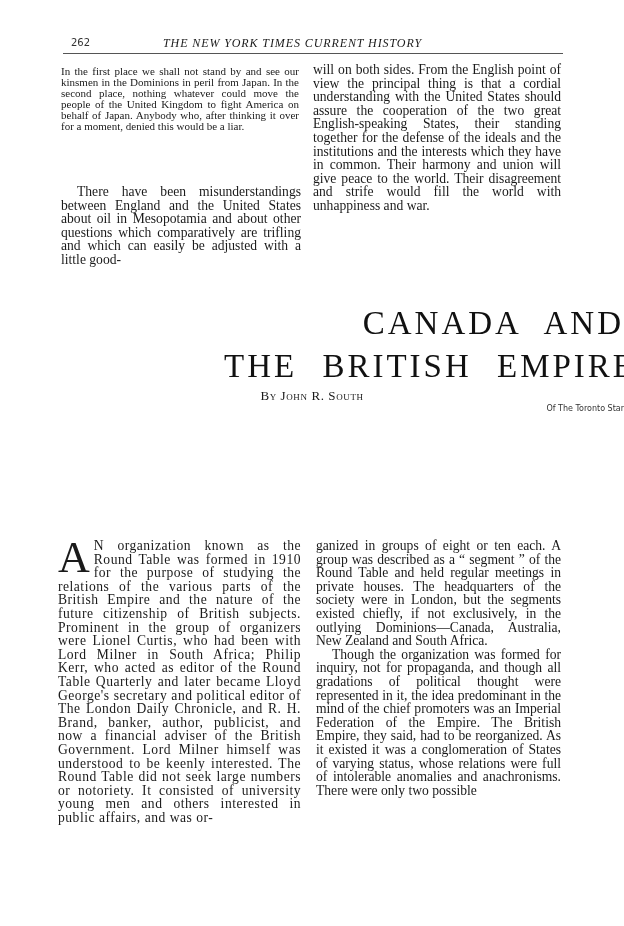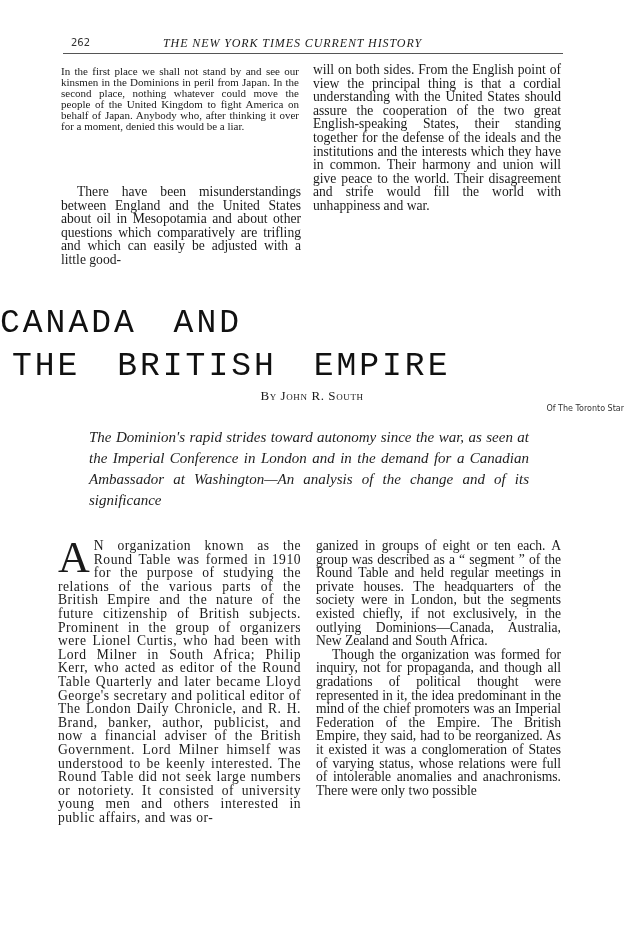--- a/index.html
+++ b/index.html
@@ -29,22 +29,22 @@
     .col p { margin: 0; }
     .small { font-family: "Liberation Serif", serif; font-size: 11px; line-height: 11px; }
     .body-text { font-family: "Liberation Serif", serif; font-size: 13.6px; line-height: 13.6px; }
     .indent { text-indent: 16px; }
 
     .top-left-small { left: 61px; top: 66px; width: 238px; }
     .top-left-body { left: 61px; top: 185px; width: 240px; }
     .top-right-body { left: 313px; top: 63px; width: 248px; }
 
     
-    .title { position: absolute; left: 0; width: 624px; text-align: left;
-      font-family: Liberation Mono, monospace; color: #111; }
+    .title { position: absolute; left: 0; width: 624px; text-align: right;
+      font-family: Liberation Serif, serif; color: #111; }
     .title-1 { top: 305px; font-size: 33px; letter-spacing: 3px; word-spacing: 14px; }
     .title-2 { top: 348px; font-size: 33px; letter-spacing: 3px; word-spacing: 14px; padding-left: 12px; }
 
     .byline { position: absolute; left: 0; width: 624px; top: 388px; text-align: center;
       font-family: "Liberation Serif", serif; font-size: 13px; font-variant: small-caps; letter-spacing: 0.6px; }
     .affiliation { position: absolute; left: 0; width: 624px; top: 404px; text-align: right;
       font-family: "DejaVu Sans", sans-serif; font-size: 8px; color: #333; }
 
     .deck { position: absolute; left: 89px; top: 427px; width: 440px;
       font-family: "Liberation Serif", serif; font-style: italic; font-size: 15px; line-height: 21px;
@@ -78,21 +78,20 @@
   <div class="col body-text top-right-body">
     <p>will on both sides. From the English point of view the principal thing is that a cordial understanding with the United States should assure the cooperation of the two great English-speaking States, their standing together for the defense of the ideals and the institutions and the interests which they have in common. Their harmony and union will give peace to the world. Their disagreement and strife would fill the world with unhappiness and war.</p>
   </div>
 
   <div class="title title-1">CANADA AND</div>
   <div class="title title-2">THE BRITISH EMPIRE</div>
 
   <div class="byline">By John R. South</div>
   <div class="affiliation">Of The Toronto Star</div>
 
-  <div class="deck">The Dominion's rapid strides toward autonomy since the war, as seen at the Imperial Conference in London and in the demand for a Canadian Ambassador at Washington—An analysis of the change and of its significance</div>
 
   <div class="col body-text art-left">
     <p>
       <span class="dropcap">A</span><span class="dropcap-rest">N organization known as the Round Table was formed in 1910 for the purpose of studying the relations of the various parts of the British Empire and the nature of the future citizenship of British subjects. Prominent in the group of organizers were Lionel Curtis, who had been with Lord Milner in South Africa; Philip Kerr, who acted as editor of the Round Table Quarterly and later became Lloyd George's secretary and political editor of The London Daily Chronicle, and R. H. Brand, banker, author, publicist, and now a financial adviser of the British Government. Lord Milner himself was understood to be keenly interested. The Round Table did not seek large numbers or notoriety. It consisted of university young men and others interested in public affairs, and was or-</span>
     </p>
   </div>
 
   <div class="col body-text art-right">
     <p>ganized in groups of eight or ten each. A group was described as a “ segment ” of the Round Table and held regular meetings in private houses. The headquarters of the society were in London, but the segments existed chiefly, if not exclusively, in the outlying Dominions—Canada, Australia, New Zealand and South Africa.</p>
     <p class="indent">Though the organization was formed for inquiry, not for propaganda, and though all gradations of political thought were represented in it, the idea predominant in the mind of the chief promoters was an Imperial Federation of the Empire. The British Empire, they said, had to be reorganized. As it existed it was a conglomeration of States of varying status, whose relations were full of intolerable anomalies and anachronisms. There were only two possible</p>

